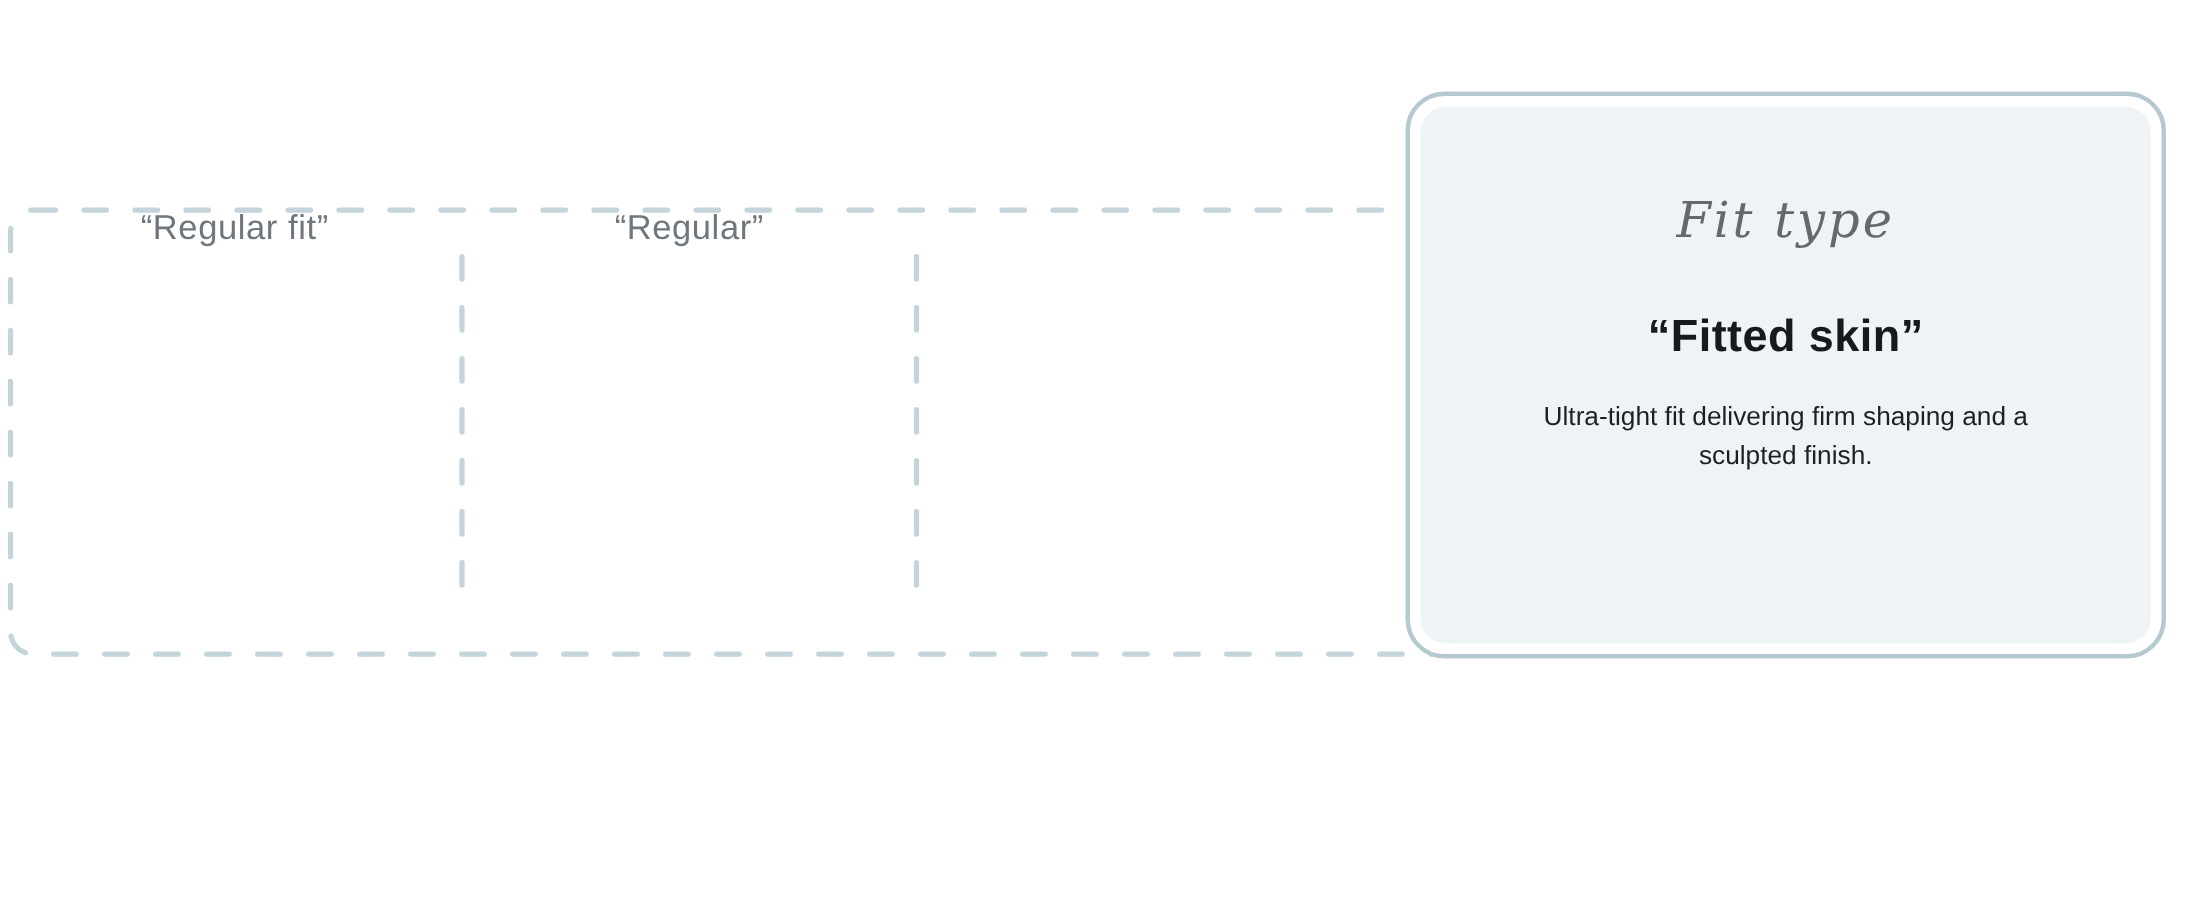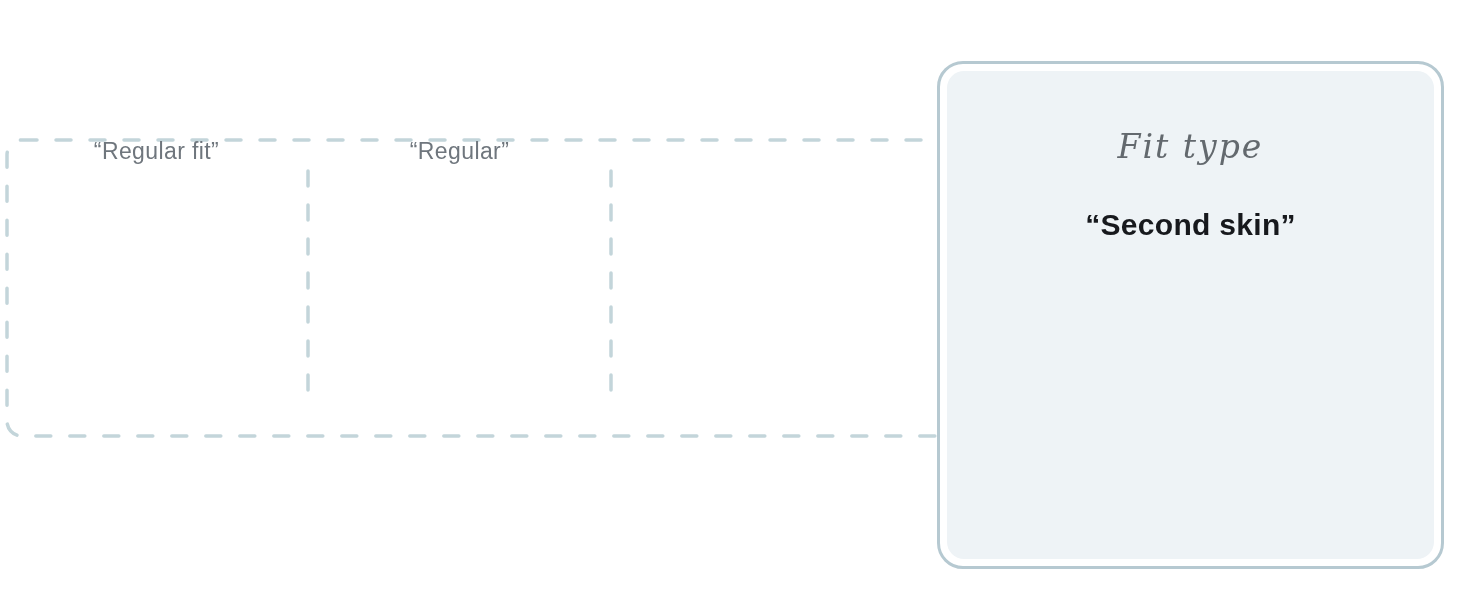--- a/index.html
+++ b/index.html
@@ -51,21 +51,21 @@
     color: #6f767d;
     letter-spacing: 0.4px;
   }
 
   
   .fit-card {
     position: absolute;
     left: 937px;
     top: 61px;
     width: 507px;
-    height: 508px;
+    height: 378px;
     box-sizing: border-box;
     background: #ffffff;
     border: 3.5px solid #b6c9d1;
     border-radius: 26px;
     padding: 7px;
   }
   .fit-card-panel {
     box-sizing: border-box;
     width: 100%;
     height: 100%;
@@ -118,17 +118,18 @@
       </div>
       <div class="cell">
         <span class="cell-label">“Regular”</span>
       </div>
     </div>
   </div>
 
   <div class="fit-card">
     <div class="fit-card-panel">
       <div class="card-category">Fit type</div>
-      <div class="card-term">“Second skin”</div>
+      <div class="card-term">“Fitted skin”</div>
+      <div class="card-desc">Ultra-tight fit delivering firm shaping and a sculpted finish.</div>
     </div>
   </div>
 
 </div>
 
 </body></html>

